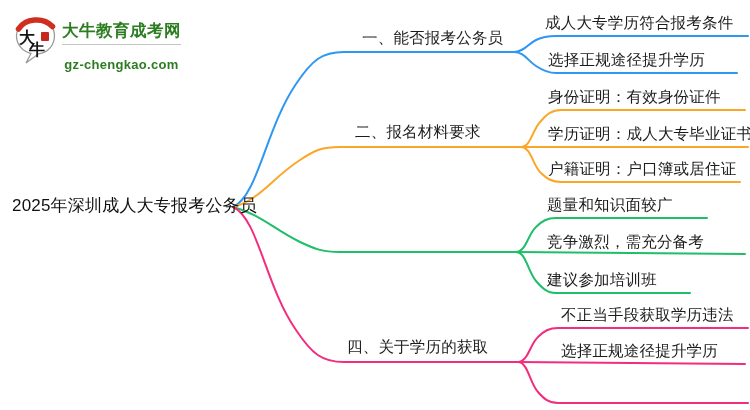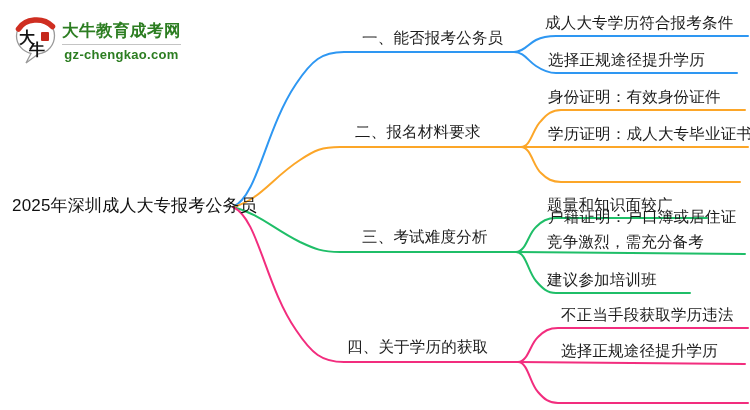--- a/index.html
+++ b/index.html
@@ -14,21 +14,21 @@
   }
   .root-node{font-size:17px;color:#111;}
   .branch-label{font-size:15.5px;}
   
   #logo{position:absolute;left:12px;top:14px;display:flex;align-items:flex-start;}
   #logo-icon{width:46px;height:52px;}
   #logo-textblock{margin-left:4px;margin-top:6px;text-align:center;}
   .logo-title{font-size:16.5px;font-weight:bold;letter-spacing:0.5px;}
   .logo-url{
     font-size:13px;font-weight:bold;letter-spacing:0.3px;
-    border-top:1px solid #c4c4c4;margin-top:2px;padding-top:2px;
+    border-top:1px solid #c4c4c4;margin-top:2px;padding-top:12px;
   }
 </style>
 </head>
 <body>
 
 <div id="stage">
 
   <svg id="wires" viewBox="0 0 750 410">
     <g fill="none" stroke-width="2" stroke-linecap="round">
 
@@ -64,29 +64,28 @@
     <div id="logo-textblock">
       <div class="logo-title" style="color:#2c7d21;">大牛教育成考网</div>
       <div class="logo-url" style="color:#2c7d21;">gz-chengkao.com</div>
     </div>
   </div>
 
   <div class="node root-node" style="left:12px;top:196px;">2025年深圳成人大专报考公务员</div>
 
   <div class="node branch-label" style="left:362px;top:29px;">一、能否报考公务员</div>
   <div class="node branch-label" style="left:355px;top:123px;">二、报名材料要求</div>
-  <div class="node branch-label" style="left:362px;top:228px;">三、考试难度分析</div>
   <div class="node" style="left:545px;top:14px;">成人大专学历符合报考条件</div>
 
   <div class="node branch-label" style="left:347px;top:338px;">四、关于学历的获取</div>
   <div class="node" style="left:548px;top:51px;">选择正规途径提升学历</div>
 
   <div class="node" style="left:548px;top:88px;">身份证明：有效身份证件</div>
   <div class="node" style="left:548px;top:125px;">学历证明：成人大专毕业证书</div>
-  <div class="node" style="left:548px;top:160px;margin-top:48px;">户籍证明：户口簿或居住证</div>
+  <div class="node" style="left:548px;top:160px;">户籍证明：户口簿或居住证</div>
 
   <div class="node" style="left:547px;top:196px;">题量和知识面较广</div>
   <div class="node" style="left:547px;top:233px;">竞争激烈，需充分备考</div>
   <div class="node" style="left:547px;top:271px;">建议参加培训班</div>
 
   <div class="node" style="left:561px;top:306px;">不正当手段获取学历违法</div>
   <div class="node" style="left:561px;top:342px;">选择正规途径提升学历</div>
 
 </div>
 

